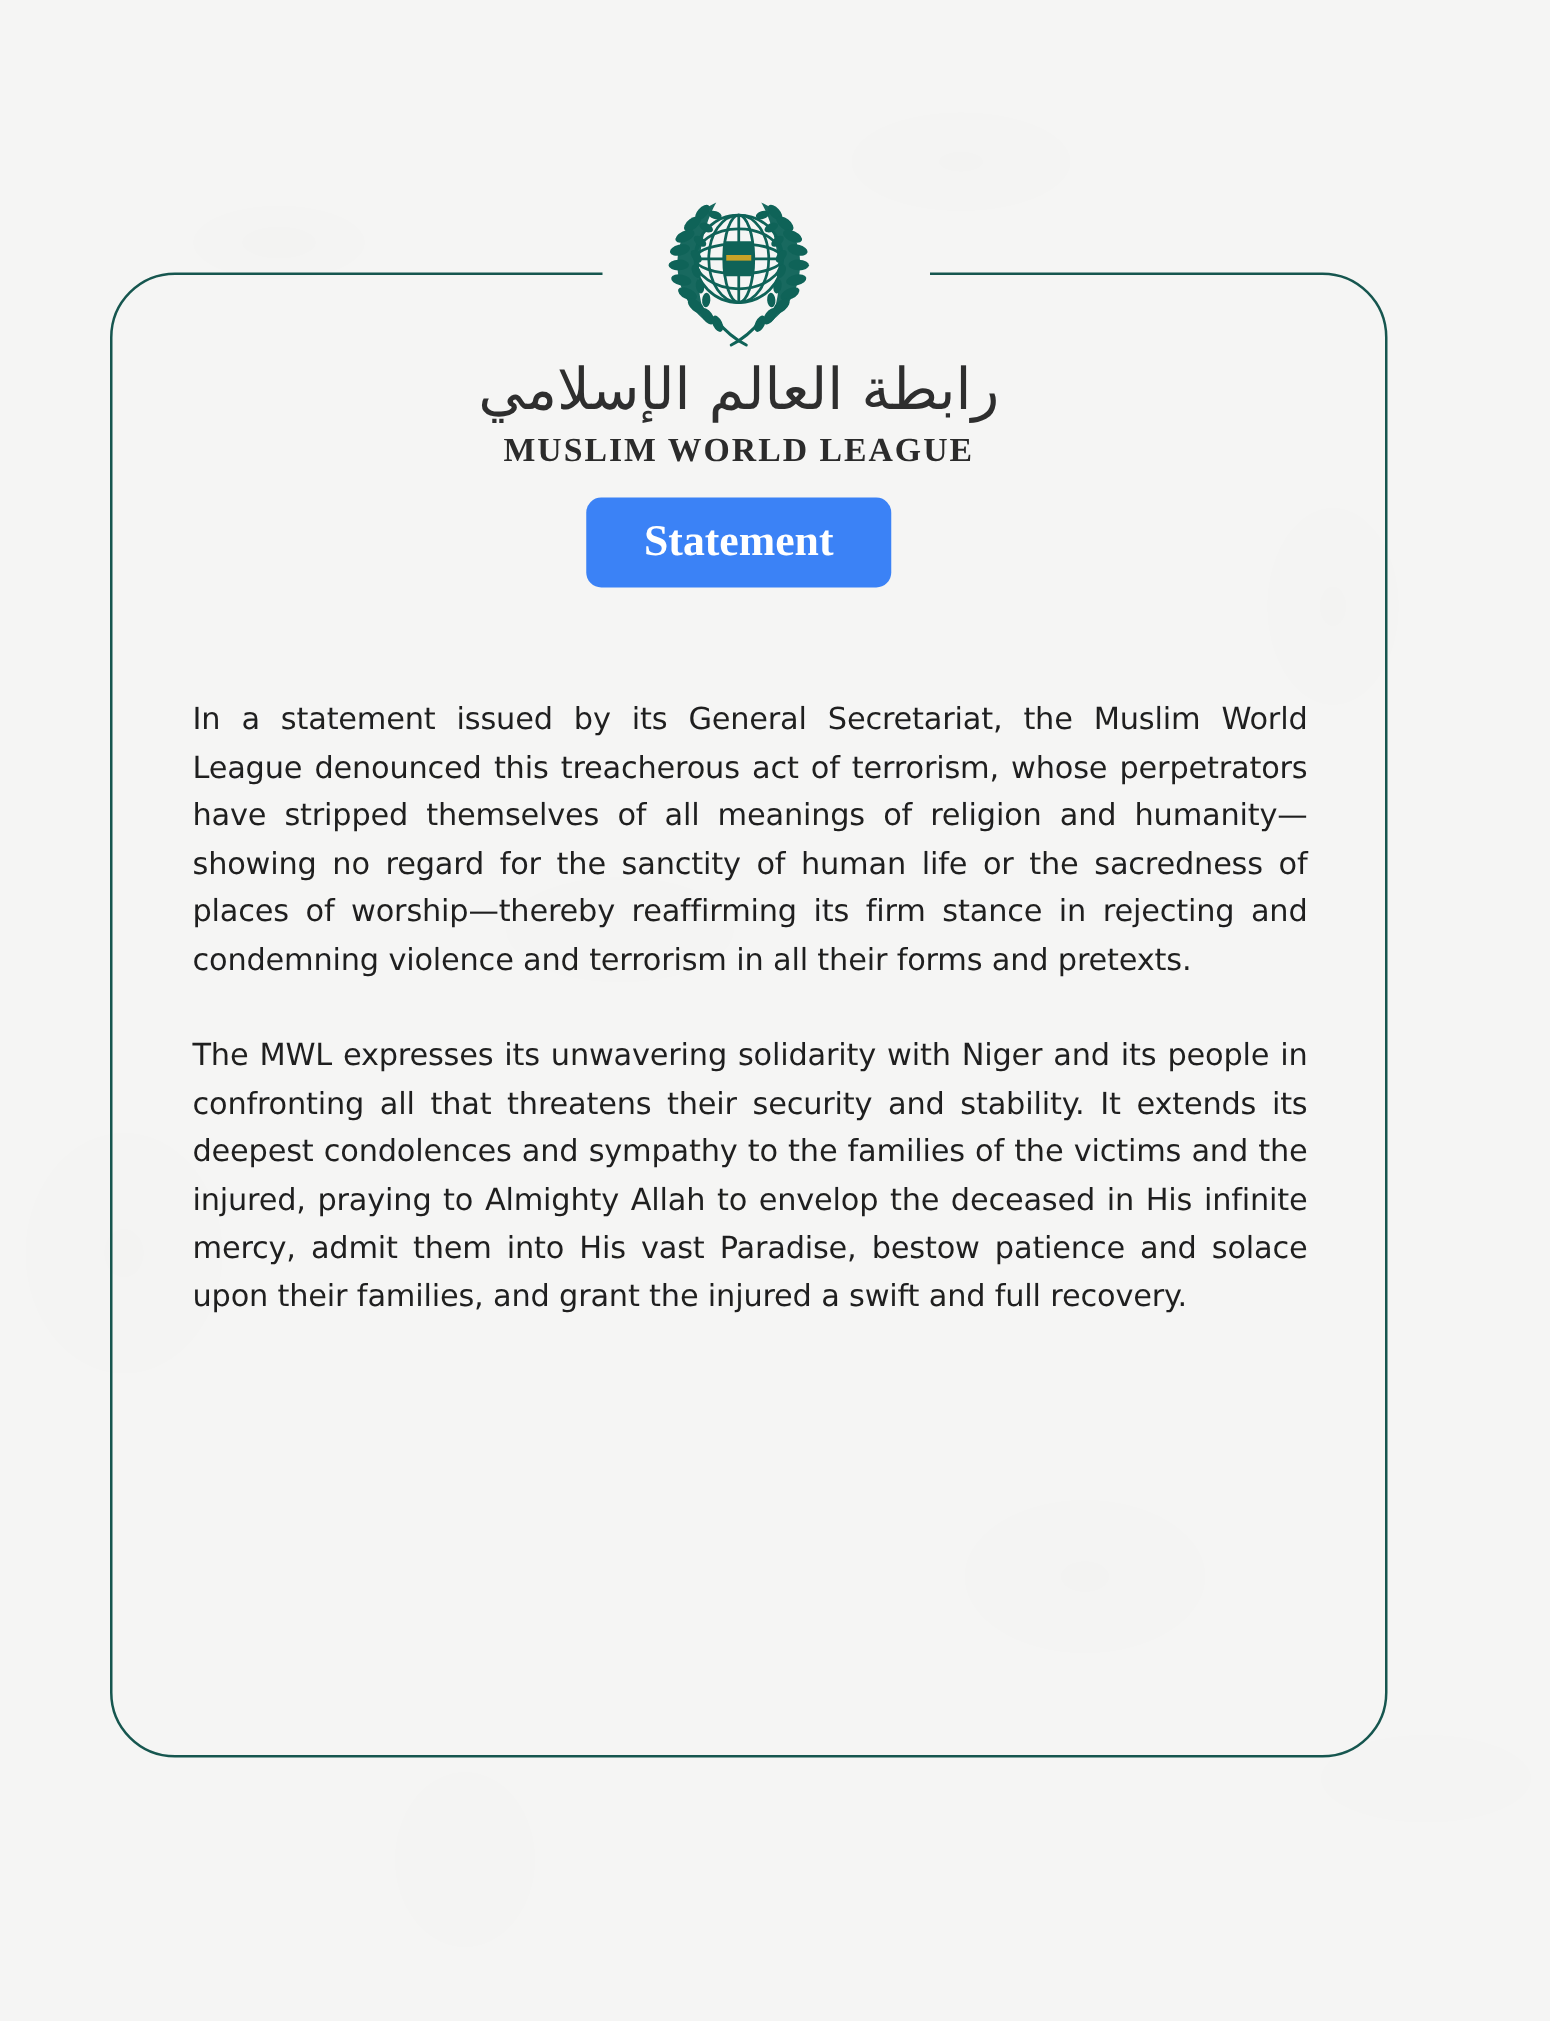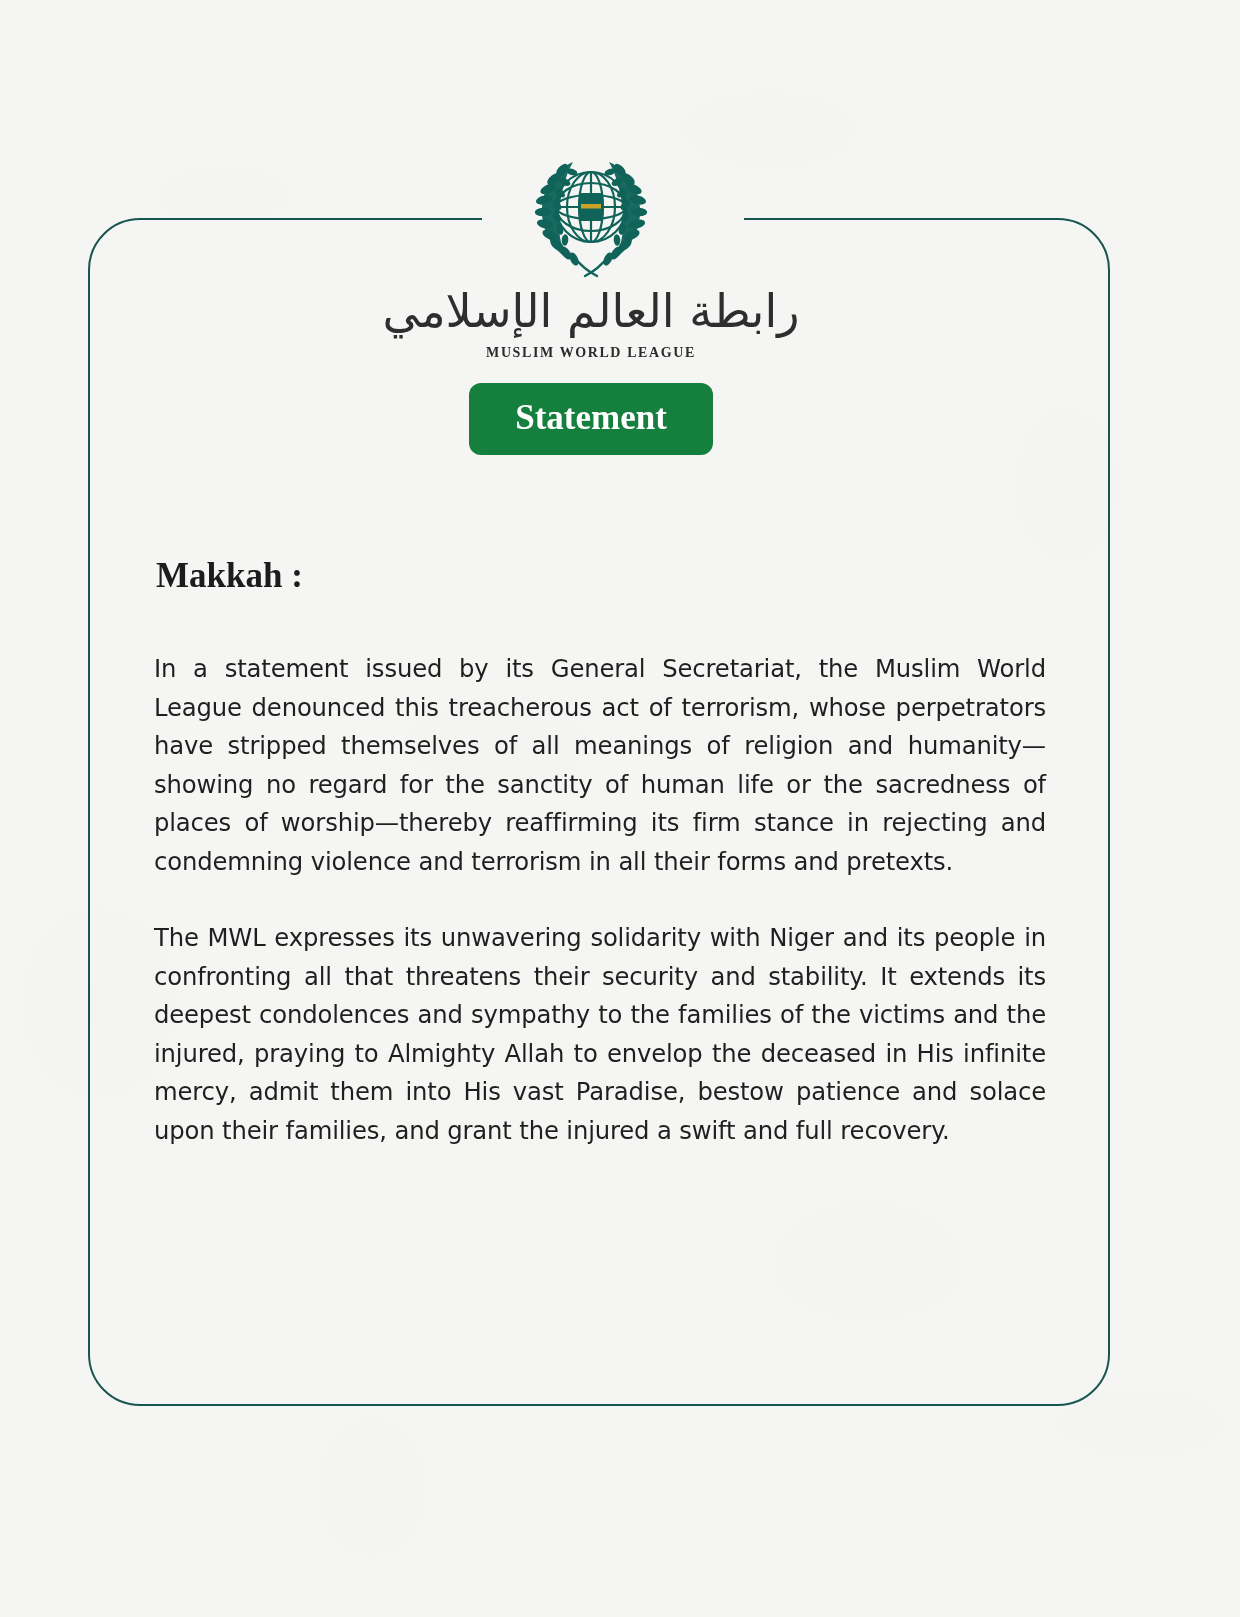--- a/index.html
+++ b/index.html
@@ -76,28 +76,28 @@
     line-height: 1.2;
     color: #2e2e2e;
     direction: rtl;
     letter-spacing: 0.5px;
   }
 
   .latin-title {
     margin-top: 6px;
     font-family: "Liberation Serif", serif;
     font-weight: bold;
-    font-size: 14px;
+    font-size: 27px;
     letter-spacing: 1.6px;
     color: #2b2b2b;
   }
 
   .badge {
     margin-top: 22px;
-    background: #15803d;
+    background: #3b82f6;
     color: #ffffff;
     font-family: "Liberation Serif", serif;
     font-weight: bold;
     font-size: 35px;
     line-height: 1;
     padding: 17px 46px 20px 46px;
     border-radius: 12px;
   }
 
   .body-area {
@@ -211,21 +211,20 @@
     </span>
 
     <div class="arabic-title">رابطة العالم الإسلامي</div>
 
     <div class="latin-title">MUSLIM WORLD LEAGUE</div>
 
     <div class="badge">Statement</div>
   </div>
 
   <div class="body-area">
-    <h1 class="city-heading">Makkah :</h1>
 
     <div class="statement-body">
       <p>In a statement issued by its General Secretariat, the Muslim World League denounced this treacherous act of terrorism, whose perpetrators have stripped themselves of all meanings of religion and humanity—showing no regard for the sanctity of human life or the sacredness of places of worship—thereby reaffirming its firm stance in rejecting and condemning violence and terrorism in all their forms and pretexts.</p>
       <p>The MWL expresses its unwavering solidarity with Niger and its people in confronting all that threatens their security and stability. It extends its deepest condolences and sympathy to the families of the victims and the injured, praying to Almighty Allah to envelop the deceased in His infinite mercy, admit them into His vast Paradise, bestow patience and solace upon their families, and grant the injured a swift and full recovery.</p>
     </div>
   </div>
 
 </div>
 
 </body></html>

